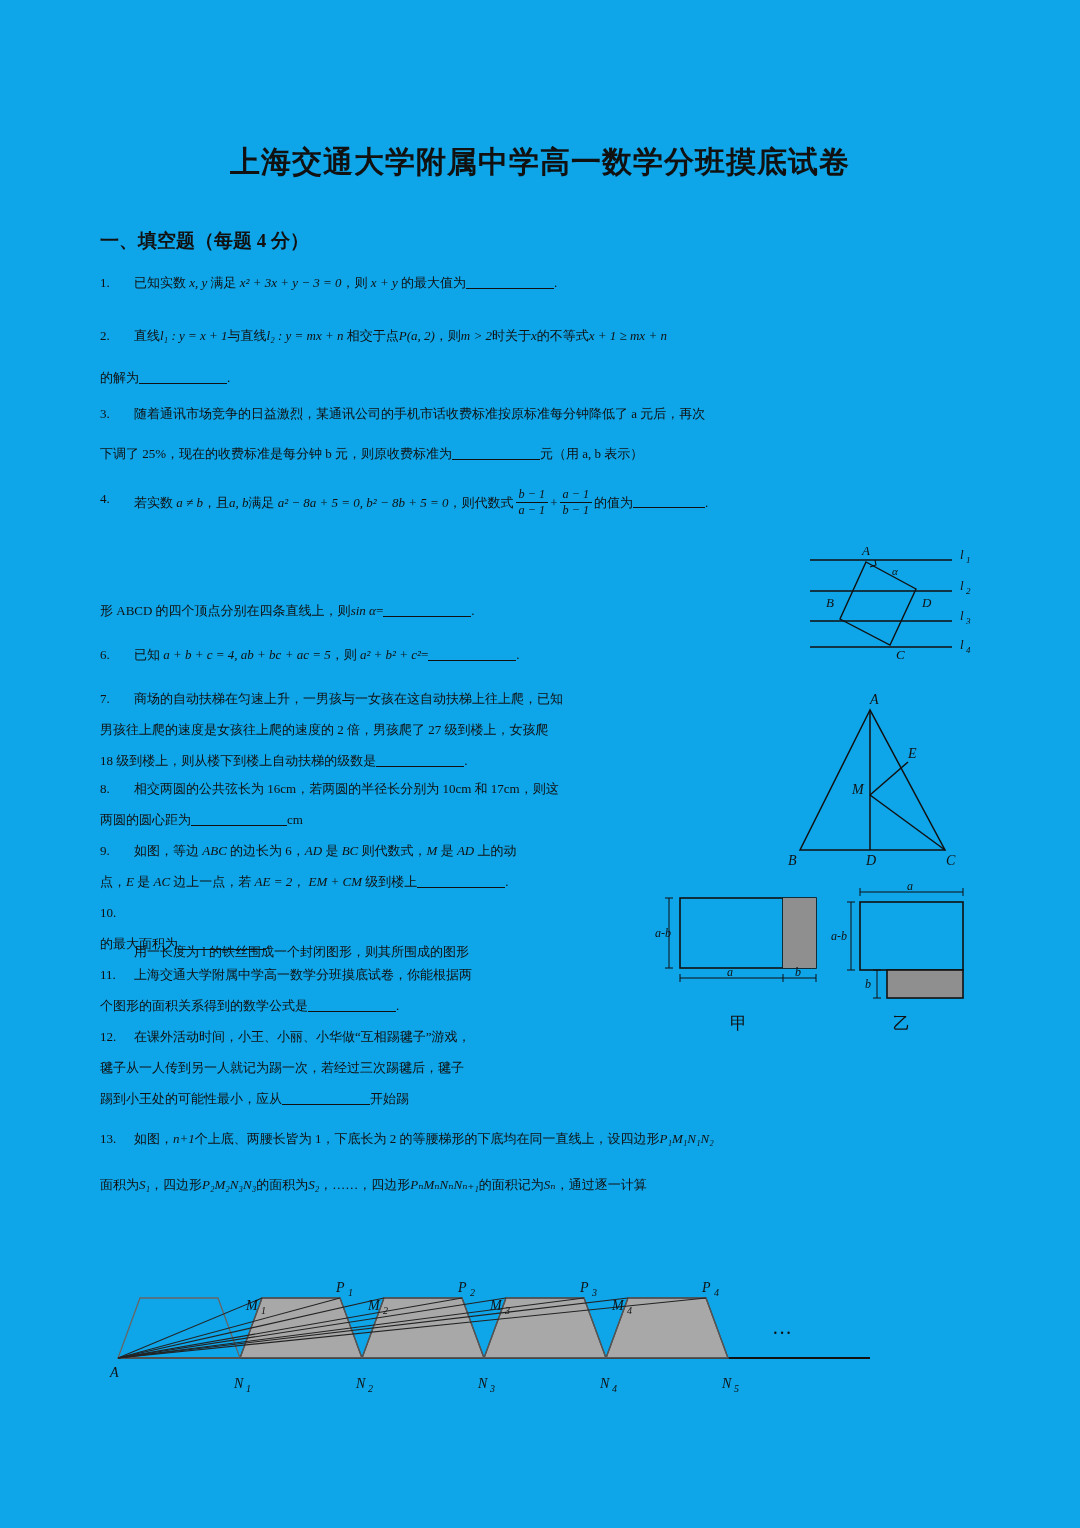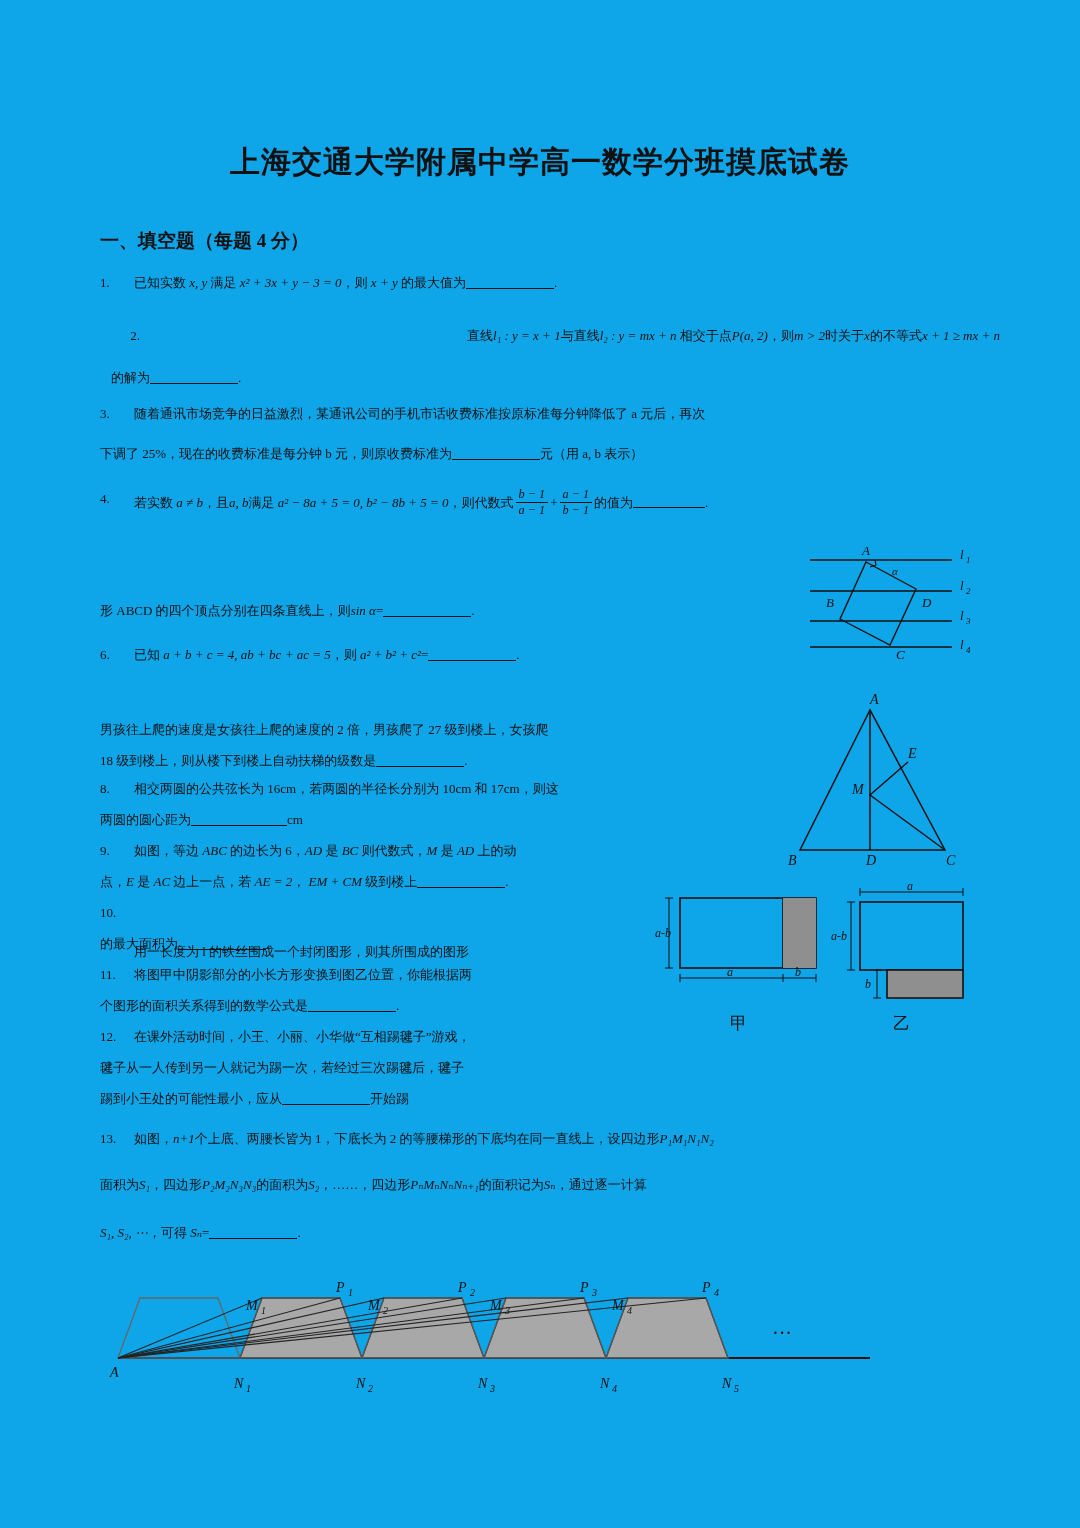--- a/index.html
+++ b/index.html
@@ -96,27 +96,27 @@
     <span class="qnum">1.</span><span class="qbody">
       <span>已知实数</span>
       <i class="v">x, y</i>
       <span>满足</span>
       <i class="v nb">x² + 3x + y − 3 = 0</i><span>，则</span>
       <i class="v">x + y</i>
       <span>的最大值为</span><span class="blank"></span><span>.</span>
     </span>
   </div>
 
-  <div class="q" style="left:100px; top:325px; width:900px;text-align:right;">
+  <div class="q" style="left:100px; top:325px; width:900px;">
     <span class="qnum">2.</span><span class="qbody" style="width:860px;">
       <span>直线</span><i class="v nb">l₁ : y = x + 1</i><span>与直线</span><i class="v nb">l₂ : y = mx + n</i>
       <span>相交于点</span><i class="v nb">P(a, 2)</i><span>，则</span><i class="v nb">m &gt; 2</i><span>时关于</span><i class="v">x</i><span>的不等式</span><i class="v nb">x + 1 ≥ mx + n</i>
     </span>
   </div>
-  <div class="q" style="left:100px; top:367px;margin-left:11px;">
+  <div class="q" style="left:100px; top:367px;">
     <span>的解为</span><span class="blank"></span><span>.</span>
   </div>
 
   <div class="q" style="left:100px; top:403px; width:900px;">
     <span class="qnum">3.</span><span class="qbody" style="width:860px;">随着通讯市场竞争的日益激烈，某通讯公司的手机市话收费标准按原标准每分钟降低了 a 元后，再次</span>
   </div>
   <div class="q" style="left:100px; top:443px;">
     <span>下调了 25%，现在的收费标准是每分钟 b 元，则原收费标准为</span><span class="blank"></span><span>元（用 a, b 表示）</span>
   </div>
 
@@ -133,20 +133,23 @@
   </div>
 
   <div class="q" style="left:100px; top:644px;">
     <span class="qnum">6.</span><span class="qbody">
       <span>已知</span>
       <i class="v nb">a + b + c = 4, ab + bc + ac = 5</i><span>，则</span>
       <i class="v nb">a² + b² + c²</i><span>=</span><span class="blank"></span><span>.</span>
     </span>
   </div>
 
+  <div class="q" style="left:100px; top:688px; width:690px;">
+    <span class="qnum">7.</span><span class="qbody" style="width:650px;">商场的自动扶梯在匀速上升，一男孩与一女孩在这自动扶梯上往上爬，已知</span>
+  </div>
   <div class="q" style="left:100px; top:719px; width:690px;">男孩往上爬的速度是女孩往上爬的速度的 2 倍，男孩爬了 27 级到楼上，女孩爬</div>
   <div class="q" style="left:100px; top:750px;">
     <span>18 级到楼上，则从楼下到楼上自动扶梯的级数是</span><span class="blank"></span><span>.</span>
   </div>
 
   <div class="q" style="left:100px; top:778px; width:700px;">
     <span class="qnum">8.</span><span class="qbody" style="width:660px;">相交两圆的公共弦长为 16cm，若两圆的半径长分别为 10cm 和 17cm，则这</span>
   </div>
   <div class="q" style="left:100px; top:809px;">
     <span>两圆的圆心距为</span><span class="blank lg"></span><span>cm</span>
@@ -176,45 +179,41 @@
   </div>
 
   <div class="q" style="left:100px; top:902px; width:600px;">
     <span class="qnum">10.</span><span class="qbody" style="width:560px;margin-top:39px;">用一长度为 l 的铁丝围成一个封闭图形，则其所围成的图形</span>
   </div>
   <div class="q" style="left:100px; top:933px;">
     <span>的最大面积为</span><span class="blank"></span><span>.</span>
   </div>
 
   <div class="q" style="left:100px; top:964px; width:600px;">
-    <span class="qnum">11.</span><span class="qbody" style="width:560px;">将图甲中阴影部分的小长方形变换到图乙位置，你能根据两</span>
+    <span class="qnum">11.</span><span class="qbody" style="width:560px;">上海交通大学附属中学高一数学分班摸底试卷，你能根据两</span>
   </div>
   <div class="q" style="left:100px; top:995px;">
     <span>个图形的面积关系得到的数学公式是</span><span class="blank"></span><span>.</span>
   </div>
 
   <div class="q" style="left:100px; top:1026px; width:600px;">
     <span class="qnum">12.</span><span class="qbody" style="width:560px;">在课外活动时间，小王、小丽、小华做“互相踢毽子”游戏，</span>
   </div>
   <div class="q" style="left:100px; top:1088px;">
     <span>踢到小王处的可能性最小，应从</span><span class="blank"></span><span>开始踢</span>
   </div>
   <div class="q" style="left:100px; top:1057px; width:600px;">毽子从一人传到另一人就记为踢一次，若经过三次踢毽后，毽子</div>
 
   <div class="q" style="left:100px; top:1128px; width:900px;">
     <span class="qnum">13.</span><span class="qbody" style="width:860px;">
       <span>如图，</span><i class="v">n+1</i><span>个上底、两腰长皆为 1，下底长为 2 的等腰梯形的下底均在同一直线上，设四边形</span><i class="v nb">P₁M₁N₁N₂</i>
     </span>
   </div>
   <div class="q" style="left:100px; top:1174px; width:900px;">
     <span>面积为</span><i class="v">S₁</i><span>，四边形</span><i class="v nb">P₂M₂N₃N₃</i><span>的面积为</span><i class="v">S₂</i><span>，……，四边形</span><i class="v nb">PₙMₙNₙNₙ₊₁</i><span>的面积记为</span><i class="v">Sₙ</i><span>，通过逐一计算</span>
-  </div>
-  <div class="q" style="left:100px; top:1222px;">
-    <i class="v nb">S₁, S₂, ⋯</i><span>，可得</span>
-    <i class="v">Sₙ</i><span>=</span><span class="blank"></span><span>.</span>
   </div>
 
   <div class="fig" style="left:800px; top:535px;">
     <svg width="190" height="135" viewBox="0 0 190 135">
       <g stroke="#111" stroke-width="1.6" fill="none">
         <line x1="10" y1="25" x2="152" y2="25"></line>
         <line x1="10" y1="56" x2="152" y2="56"></line>
         <line x1="10" y1="86" x2="152" y2="86"></line>
         <line x1="10" y1="112" x2="152" y2="112"></line>
       </g>

